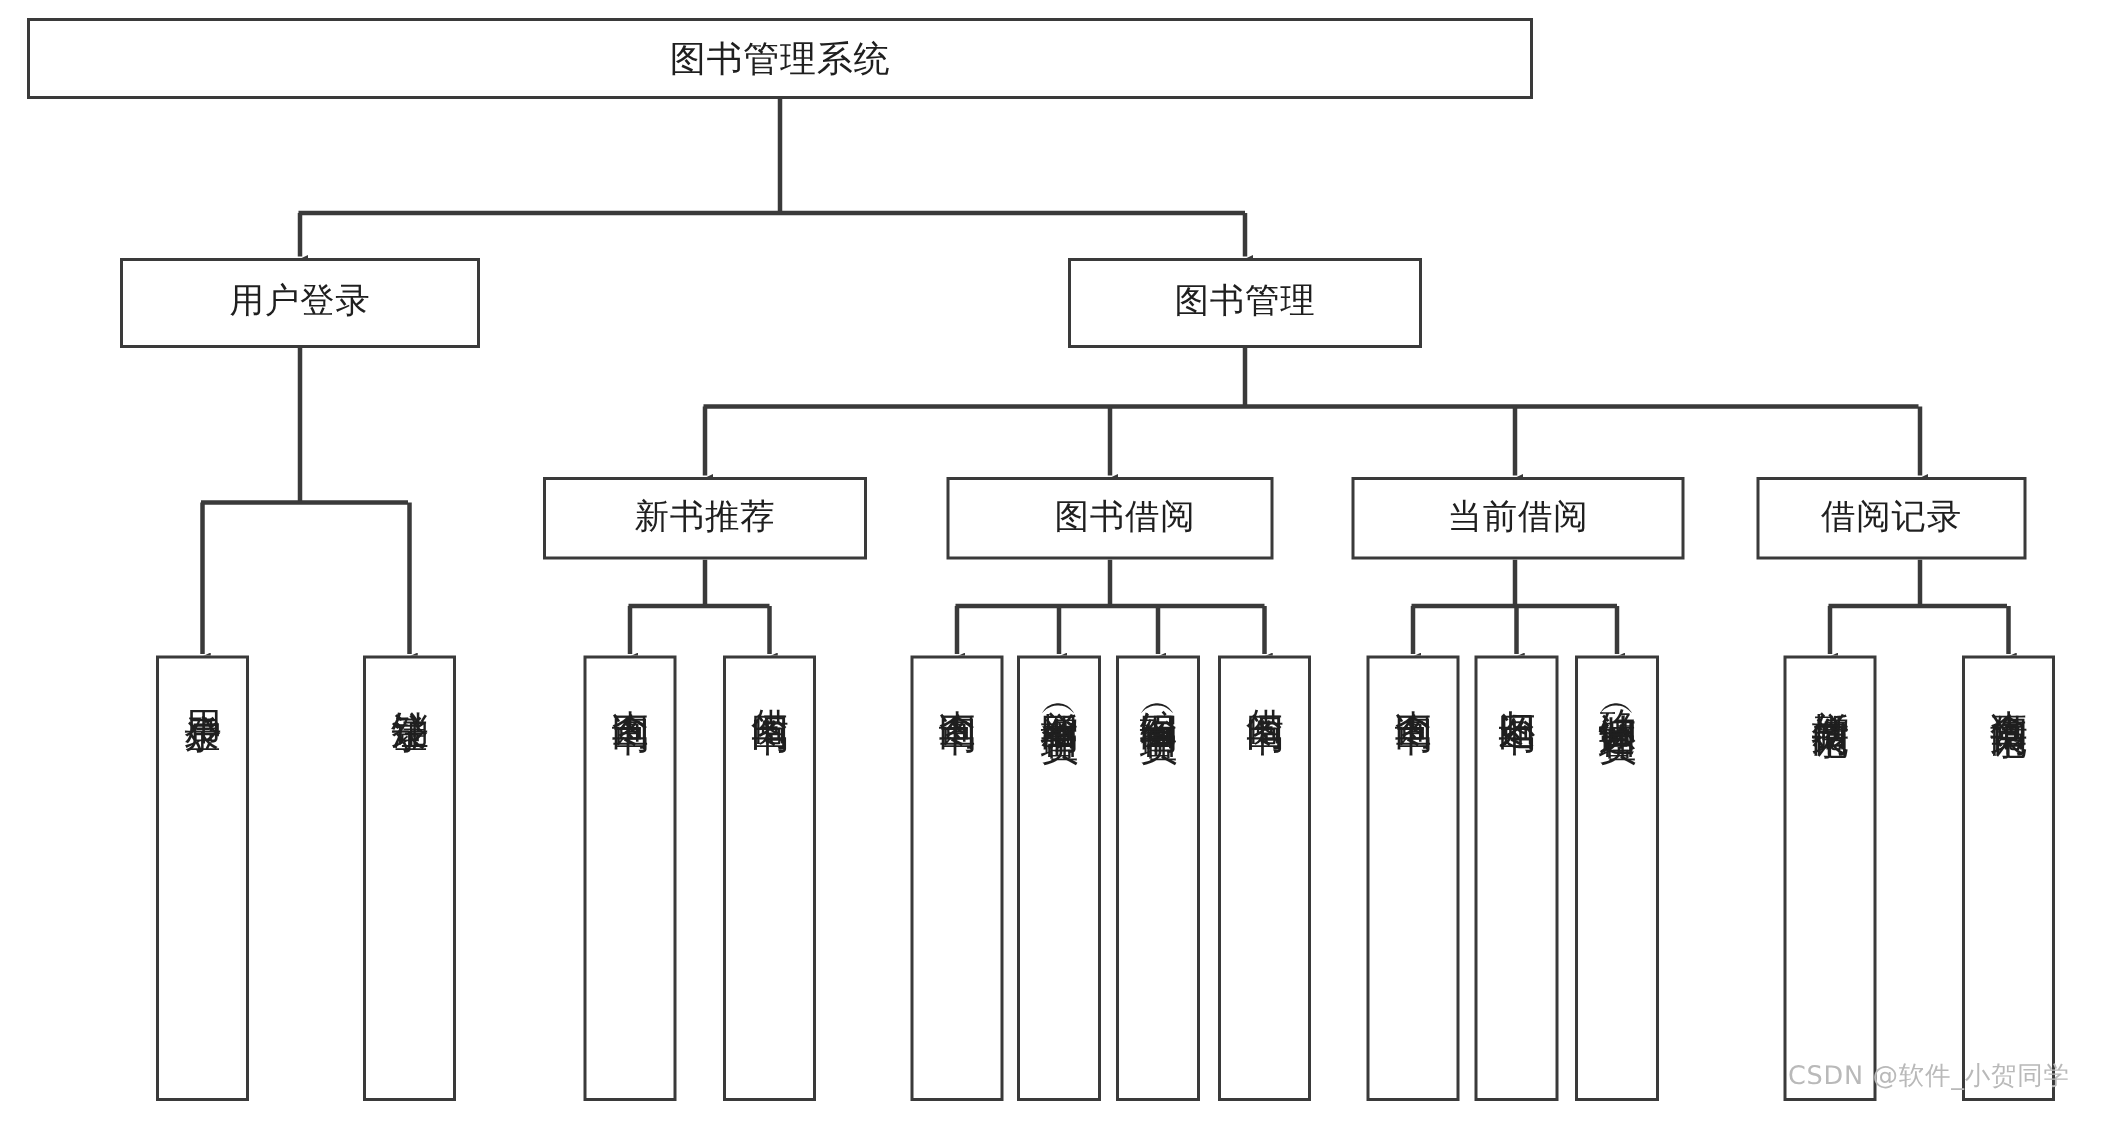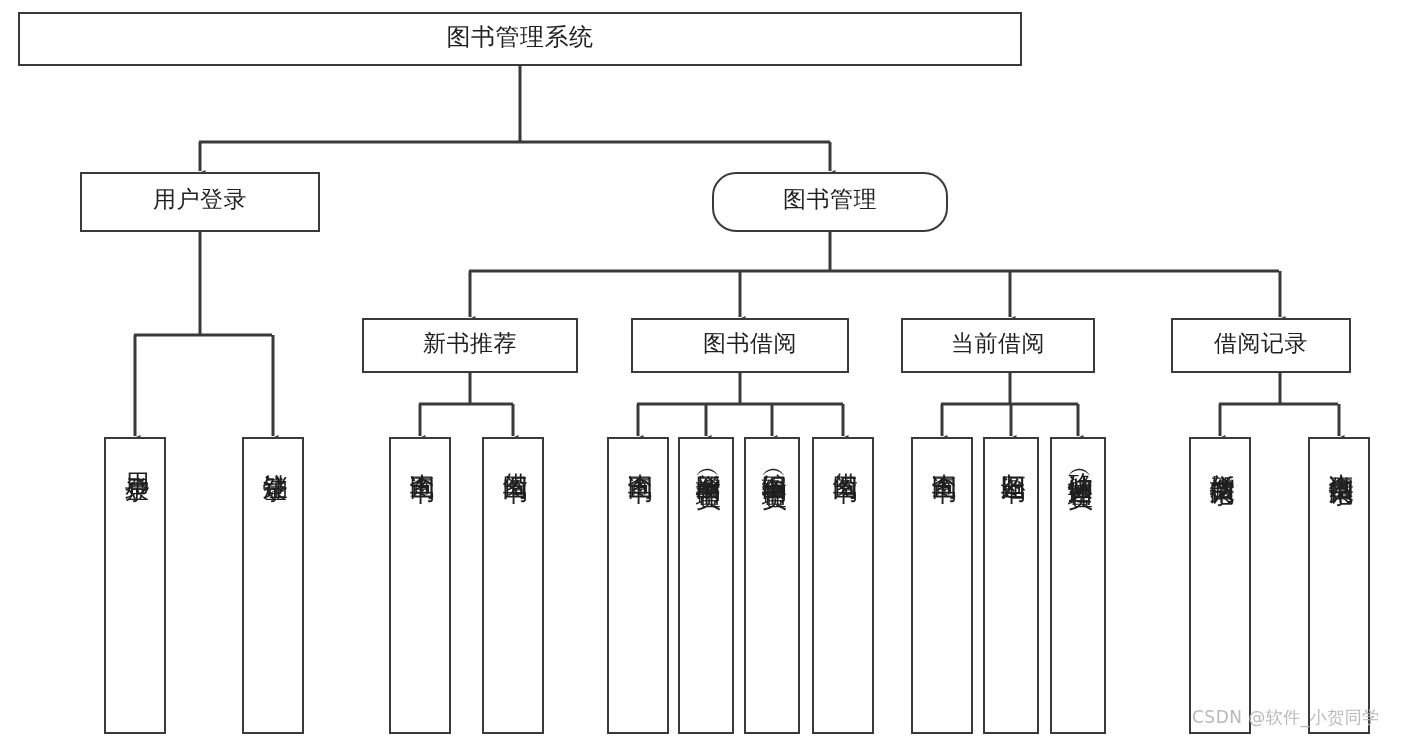--- a/index.html
+++ b/index.html
@@ -36,21 +36,20 @@
     align-items: center;
     justify-content: center;
     z-index: 2;
   }
   .node .lbl {
     color: #1f1f1f;
     line-height: 1.18;
     letter-spacing: 0.5px;
     text-align: center;
     white-space: pre;
-    font-family: Liberation Mono, monospace;
   }
   .node.horiz .lbl {
     font-size: 23px;
   }
   .node.root .lbl {
     font-size: 24px;
   }
   .node.vert {
     align-items: flex-start;
     padding-top: 14px;
@@ -122,30 +121,30 @@
       </g>
   </svg>
 
   <div id="nodes-layer">
       <div class="node horiz root" style="left: 18px; top: 12px; width: 1004px; height: 54px;">
         <span class="lbl">图书管理系统</span>
       </div>
       <div class="node horiz" style="left: 80px; top: 172px; width: 240px; height: 60px;">
         <span class="lbl">用户登录</span>
       </div>
-      <div class="node horiz" style="left: 712px; top: 172px; width: 236px; height: 60px; border-radius: 24px;">
+      <div class="node horiz" style="left: 712px; top: 172px; width: 236px; height: 60px;">
         <span class="lbl">图书管理</span>
       </div>
       <div class="node horiz" style="left: 362px; top: 318px; width: 216px; height: 55px;">
         <span class="lbl">新书推荐</span>
       </div>
       <div class="node horiz" style="left: 631px; top: 318px; width: 218px; height: 55px; padding-left: 20px;">
         <span class="lbl">图书借阅</span>
       </div>
-      <div class="node horiz" style="left: 901px; top: 318px; width: 194px; height: 55px; justify-content: center;">
+      <div class="node horiz" style="left: 901px; top: 318px; width: 222px; height: 55px; justify-content: center;">
         <span class="lbl">当前借阅</span>
       </div>
       <div class="node horiz" style="left: 1171px; top: 318px; width: 180px; height: 55px;">
         <span class="lbl">借阅记录</span>
       </div>
       <div class="node vert" style="left: 104px; top: 437px; width: 62px; height: 297px;">
         <span class="lbl">用户登录</span>
       </div>
       <div class="node vert" style="left: 242px; top: 437px; width: 62px; height: 297px;">
         <span class="lbl">注销登录</span>

